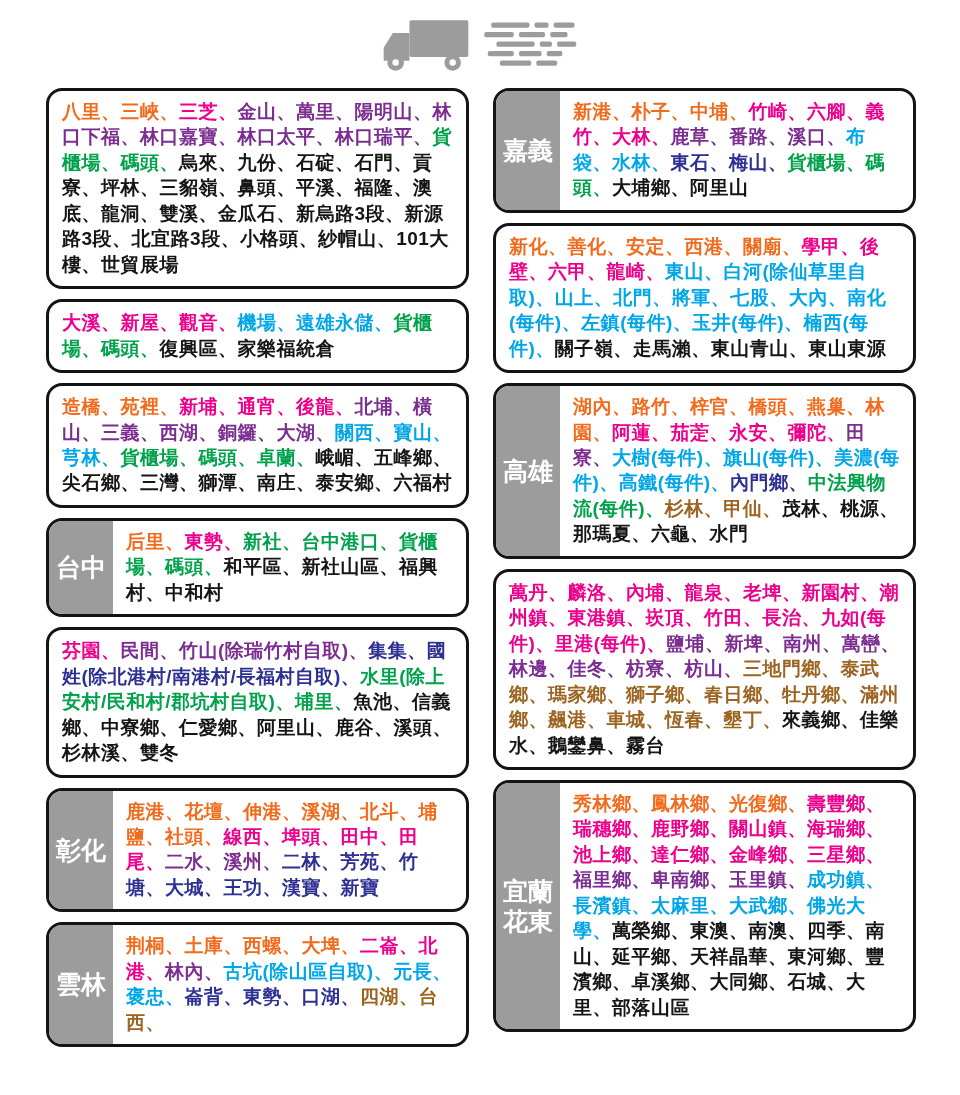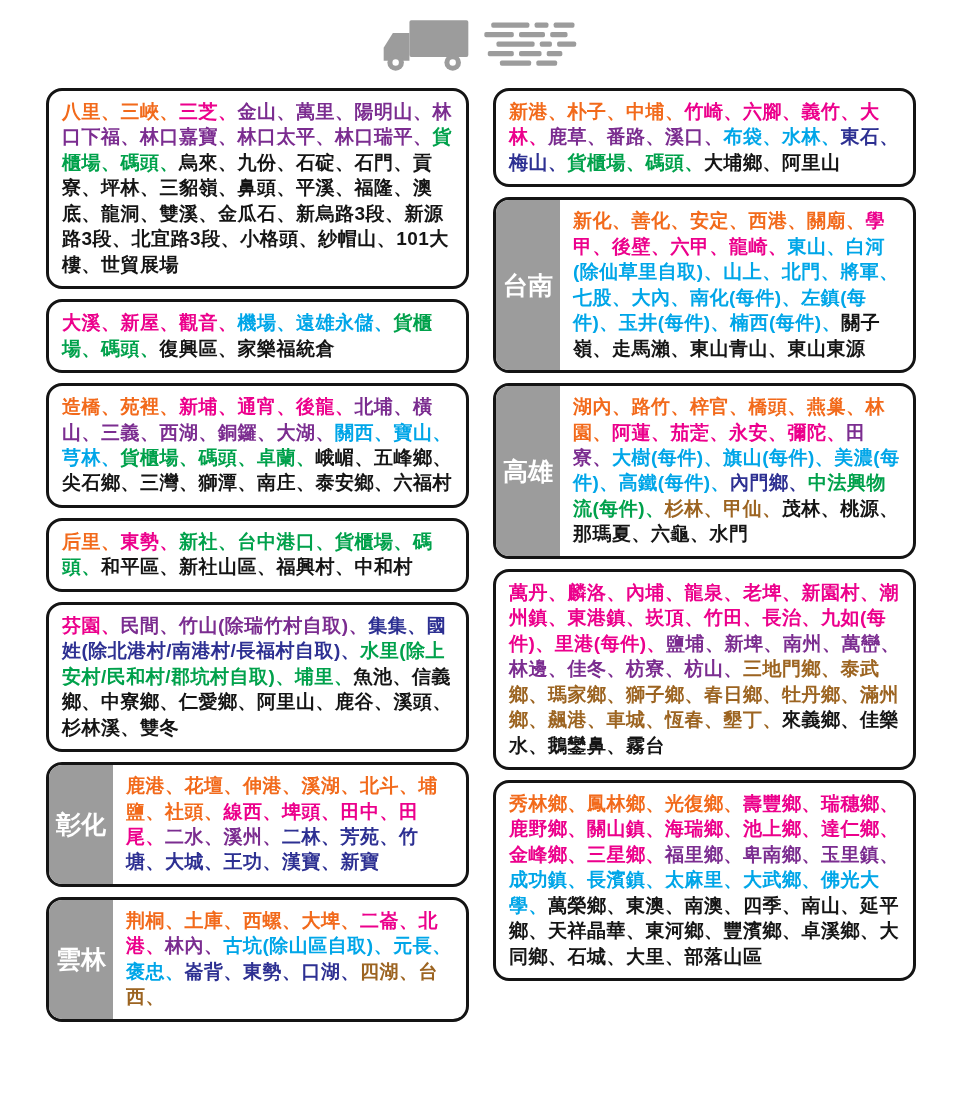--- a/index.html
+++ b/index.html
@@ -79,54 +79,61 @@
       <div class="box">
         <div class="content"><span class="item" style="color: rgb(242, 106, 27);">八里、</span><span class="item" style="color: rgb(242, 106, 27);">三峽、</span><span class="item" style="color: rgb(236, 0, 140);">三芝、</span><span class="item" style="color: rgb(123, 45, 144);">金山、</span><span class="item" style="color: rgb(123, 45, 144);">萬里、</span><span class="item" style="color: rgb(123, 45, 144);">陽明山、</span><span class="item" style="color: rgb(123, 45, 144);">林口下福、</span><span class="item" style="color: rgb(123, 45, 144);">林口嘉寶、</span><span class="item" style="color: rgb(123, 45, 144);">林口太平、</span><span class="item" style="color: rgb(123, 45, 144);">林口瑞平、</span><span class="item" style="color: rgb(0, 161, 75);">貨櫃場、</span><span class="item" style="color: rgb(0, 161, 75);">碼頭、</span><span class="item" style="color: rgb(21, 21, 21);">烏來、</span><span class="item" style="color: rgb(21, 21, 21);">九份、</span><span class="item" style="color: rgb(21, 21, 21);">石碇、</span><span class="item" style="color: rgb(21, 21, 21);">石門、</span><span class="item" style="color: rgb(21, 21, 21);">貢寮、</span><span class="item" style="color: rgb(21, 21, 21);">坪林、</span><span class="item" style="color: rgb(21, 21, 21);">三貂嶺、</span><span class="item" style="color: rgb(21, 21, 21);">鼻頭、</span><span class="item" style="color: rgb(21, 21, 21);">平溪、</span><span class="item" style="color: rgb(21, 21, 21);">福隆、</span><span class="item" style="color: rgb(21, 21, 21);">澳底、</span><span class="item" style="color: rgb(21, 21, 21);">龍洞、</span><span class="item" style="color: rgb(21, 21, 21);">雙溪、</span><span class="item" style="color: rgb(21, 21, 21);">金瓜石、</span><span class="item" style="color: rgb(21, 21, 21);">新烏路3段、</span><span class="item" style="color: rgb(21, 21, 21);">新源路3段、</span><span class="item" style="color: rgb(21, 21, 21);">北宜路3段、</span><span class="item" style="color: rgb(21, 21, 21);">小格頭、</span><span class="item" style="color: rgb(21, 21, 21);">紗帽山、</span><span class="item" style="color: rgb(21, 21, 21);">101大樓、</span><span class="item" style="color: rgb(21, 21, 21);">世貿展場</span></div>
       </div>
       <div class="box">
         <div class="content"><span class="item" style="color: rgb(236, 0, 140);">大溪、</span><span class="item" style="color: rgb(236, 0, 140);">新屋、</span><span class="item" style="color: rgb(236, 0, 140);">觀音、</span><span class="item" style="color: rgb(0, 166, 232);">機場、</span><span class="item" style="color: rgb(0, 166, 232);">遠雄永儲、</span><span class="item" style="color: rgb(0, 161, 75);">貨櫃場、</span><span class="item" style="color: rgb(0, 161, 75);">碼頭、</span><span class="item" style="color: rgb(21, 21, 21);">復興區、</span><span class="item" style="color: rgb(21, 21, 21);">家樂福統倉</span></div>
       </div>
       <div class="box">
         <div class="content"><span class="item" style="color: rgb(242, 106, 27);">造橋、</span><span class="item" style="color: rgb(242, 106, 27);">苑裡、</span><span class="item" style="color: rgb(236, 0, 140);">新埔、</span><span class="item" style="color: rgb(236, 0, 140);">通宵、</span><span class="item" style="color: rgb(236, 0, 140);">後龍、</span><span class="item" style="color: rgb(123, 45, 144);">北埔、</span><span class="item" style="color: rgb(123, 45, 144);">橫山、</span><span class="item" style="color: rgb(123, 45, 144);">三義、</span><span class="item" style="color: rgb(123, 45, 144);">西湖、</span><span class="item" style="color: rgb(123, 45, 144);">銅鑼、</span><span class="item" style="color: rgb(123, 45, 144);">大湖、</span><span class="item" style="color: rgb(0, 166, 232);">關西、</span><span class="item" style="color: rgb(0, 166, 232);">寶山、</span><span class="item" style="color: rgb(0, 166, 232);">芎林、</span><span class="item" style="color: rgb(0, 161, 75);">貨櫃場、</span><span class="item" style="color: rgb(0, 161, 75);">碼頭、</span><span class="item" style="color: rgb(0, 161, 75);">卓蘭、</span><span class="item" style="color: rgb(21, 21, 21);">峨嵋、</span><span class="item" style="color: rgb(21, 21, 21);">五峰鄉、</span><span class="item" style="color: rgb(21, 21, 21);">尖石鄉、</span><span class="item" style="color: rgb(21, 21, 21);">三灣、</span><span class="item" style="color: rgb(21, 21, 21);">獅潭、</span><span class="item" style="color: rgb(21, 21, 21);">南庄、</span><span class="item" style="color: rgb(21, 21, 21);">泰安鄉、</span><span class="item" style="color: rgb(21, 21, 21);">六福村</span></div>
       </div>
       <div class="box">
+        <div class="label">
+          <div>台中</div>
+        </div>
         <div class="content"><span class="item" style="color: rgb(242, 106, 27);">后里、</span><span class="item" style="color: rgb(236, 0, 140);">東勢、</span><span class="item" style="color: rgb(0, 161, 75);">新社、</span><span class="item" style="color: rgb(0, 161, 75);">台中港口、</span><span class="item" style="color: rgb(0, 161, 75);">貨櫃場、</span><span class="item" style="color: rgb(0, 161, 75);">碼頭、</span><span class="item" style="color: rgb(21, 21, 21);">和平區、</span><span class="item" style="color: rgb(21, 21, 21);">新社山區、</span><span class="item" style="color: rgb(21, 21, 21);">福興村、</span><span class="item" style="color: rgb(21, 21, 21);">中和村</span></div>
       </div>
       <div class="box">
         <div class="content"><span class="item" style="color: rgb(236, 0, 140);">芬園、</span><span class="item" style="color: rgb(123, 45, 144);">民間、</span><span class="item" style="color: rgb(123, 45, 144);">竹山(除瑞竹村自取)、</span><span class="item" style="color: rgb(45, 48, 146);">集集、</span><span class="item" style="color: rgb(45, 48, 146);">國姓(除北港村/南港村/長福村自取)、</span><span class="item" style="color: rgb(0, 161, 75);">水里(除上安村/民和村/郡坑村自取)、</span><span class="item" style="color: rgb(0, 161, 75);">埔里、</span><span class="item" style="color: rgb(21, 21, 21);">魚池、</span><span class="item" style="color: rgb(21, 21, 21);">信義鄉、</span><span class="item" style="color: rgb(21, 21, 21);">中寮鄉、</span><span class="item" style="color: rgb(21, 21, 21);">仁愛鄉、</span><span class="item" style="color: rgb(21, 21, 21);">阿里山、</span><span class="item" style="color: rgb(21, 21, 21);">鹿谷、</span><span class="item" style="color: rgb(21, 21, 21);">溪頭、</span><span class="item" style="color: rgb(21, 21, 21);">杉林溪、</span><span class="item" style="color: rgb(21, 21, 21);">雙冬</span></div>
       </div>
       <div class="box">
         <div class="label">
           <div>彰化</div>
         </div>
         <div class="content"><span class="item" style="color: rgb(242, 106, 27);">鹿港、</span><span class="item" style="color: rgb(242, 106, 27);">花壇、</span><span class="item" style="color: rgb(242, 106, 27);">伸港、</span><span class="item" style="color: rgb(242, 106, 27);">溪湖、</span><span class="item" style="color: rgb(242, 106, 27);">北斗、</span><span class="item" style="color: rgb(242, 106, 27);">埔鹽、</span><span class="item" style="color: rgb(242, 106, 27);">社頭、</span><span class="item" style="color: rgb(236, 0, 140);">線西、</span><span class="item" style="color: rgb(236, 0, 140);">埤頭、</span><span class="item" style="color: rgb(236, 0, 140);">田中、</span><span class="item" style="color: rgb(236, 0, 140);">田尾、</span><span class="item" style="color: rgb(123, 45, 144);">二水、</span><span class="item" style="color: rgb(123, 45, 144);">溪州、</span><span class="item" style="color: rgb(45, 48, 146);">二林、</span><span class="item" style="color: rgb(45, 48, 146);">芳苑、</span><span class="item" style="color: rgb(45, 48, 146);">竹塘、</span><span class="item" style="color: rgb(45, 48, 146);">大城、</span><span class="item" style="color: rgb(45, 48, 146);">王功、</span><span class="item" style="color: rgb(45, 48, 146);">漢寶、</span><span class="item" style="color: rgb(45, 48, 146);">新寶</span></div>
       </div>
       <div class="box">
         <div class="label">
           <div>雲林</div>
         </div>
         <div class="content"><span class="item" style="color: rgb(242, 106, 27);">荆桐、</span><span class="item" style="color: rgb(242, 106, 27);">土庫、</span><span class="item" style="color: rgb(242, 106, 27);">西螺、</span><span class="item" style="color: rgb(242, 106, 27);">大埤、</span><span class="item" style="color: rgb(236, 0, 140);">二崙、</span><span class="item" style="color: rgb(236, 0, 140);">北港、</span><span class="item" style="color: rgb(123, 45, 144);">林內、</span><span class="item" style="color: rgb(0, 166, 232);">古坑(除山區自取)、</span><span class="item" style="color: rgb(0, 166, 232);">元長、</span><span class="item" style="color: rgb(0, 166, 232);">褒忠、</span><span class="item" style="color: rgb(45, 48, 146);">崙背、</span><span class="item" style="color: rgb(45, 48, 146);">東勢、</span><span class="item" style="color: rgb(45, 48, 146);">口湖、</span><span class="item" style="color: rgb(156, 100, 33);">四湖、</span><span class="item" style="color: rgb(156, 100, 33);">台西、</span></div>
       </div>
     </div>
   <div class="col">
       <div class="box">
+        <div class="label">
+          <div>嘉義</div>
+        </div>
         <div class="content"><span class="item" style="color: rgb(242, 106, 27);">新港、</span><span class="item" style="color: rgb(242, 106, 27);">朴子、</span><span class="item" style="color: rgb(242, 106, 27);">中埔、</span><span class="item" style="color: rgb(236, 0, 140);">竹崎、</span><span class="item" style="color: rgb(236, 0, 140);">六腳、</span><span class="item" style="color: rgb(236, 0, 140);">義竹、</span><span class="item" style="color: rgb(236, 0, 140);">大林、</span><span class="item" style="color: rgb(123, 45, 144);">鹿草、</span><span class="item" style="color: rgb(123, 45, 144);">番路、</span><span class="item" style="color: rgb(123, 45, 144);">溪口、</span><span class="item" style="color: rgb(0, 166, 232);">布袋、</span><span class="item" style="color: rgb(0, 166, 232);">水林、</span><span class="item" style="color: rgb(45, 48, 146);">東石、</span><span class="item" style="color: rgb(45, 48, 146);">梅山、</span><span class="item" style="color: rgb(0, 161, 75);">貨櫃場、</span><span class="item" style="color: rgb(0, 161, 75);">碼頭、</span><span class="item" style="color: rgb(21, 21, 21);">大埔鄉、</span><span class="item" style="color: rgb(21, 21, 21);">阿里山</span></div>
       </div>
       <div class="box">
-        <div class="label">
-          <div>台南</div>
-        </div>
         <div class="content"><span class="item" style="color: rgb(242, 106, 27);">新化、</span><span class="item" style="color: rgb(242, 106, 27);">善化、</span><span class="item" style="color: rgb(242, 106, 27);">安定、</span><span class="item" style="color: rgb(242, 106, 27);">西港、</span><span class="item" style="color: rgb(242, 106, 27);">關廟、</span><span class="item" style="color: rgb(236, 0, 140);">學甲、</span><span class="item" style="color: rgb(236, 0, 140);">後壁、</span><span class="item" style="color: rgb(236, 0, 140);">六甲、</span><span class="item" style="color: rgb(236, 0, 140);">龍崎、</span><span class="item" style="color: rgb(0, 166, 232);">東山、</span><span class="item" style="color: rgb(0, 166, 232);">白河(除仙草里自取)、</span><span class="item" style="color: rgb(0, 166, 232);">山上、</span><span class="item" style="color: rgb(0, 166, 232);">北門、</span><span class="item" style="color: rgb(0, 166, 232);">將軍、</span><span class="item" style="color: rgb(0, 166, 232);">七股、</span><span class="item" style="color: rgb(0, 166, 232);">大內、</span><span class="item" style="color: rgb(0, 166, 232);">南化(每件)、</span><span class="item" style="color: rgb(0, 166, 232);">左鎮(每件)、</span><span class="item" style="color: rgb(0, 166, 232);">玉井(每件)、</span><span class="item" style="color: rgb(0, 166, 232);">楠西(每件)、</span><span class="item" style="color: rgb(21, 21, 21);">關子嶺、</span><span class="item" style="color: rgb(21, 21, 21);">走馬瀨、</span><span class="item" style="color: rgb(21, 21, 21);">東山青山、</span><span class="item" style="color: rgb(21, 21, 21);">東山東源</span></div>
       </div>
       <div class="box">
         <div class="label">
           <div>高雄</div>
         </div>
         <div class="content"><span class="item" style="color: rgb(242, 106, 27);">湖內、</span><span class="item" style="color: rgb(242, 106, 27);">路竹、</span><span class="item" style="color: rgb(242, 106, 27);">梓官、</span><span class="item" style="color: rgb(242, 106, 27);">橋頭、</span><span class="item" style="color: rgb(242, 106, 27);">燕巢、</span><span class="item" style="color: rgb(242, 106, 27);">林園、</span><span class="item" style="color: rgb(236, 0, 140);">阿蓮、</span><span class="item" style="color: rgb(236, 0, 140);">茄萣、</span><span class="item" style="color: rgb(236, 0, 140);">永安、</span><span class="item" style="color: rgb(236, 0, 140);">彌陀、</span><span class="item" style="color: rgb(123, 45, 144);">田寮、</span><span class="item" style="color: rgb(0, 166, 232);">大樹(每件)、</span><span class="item" style="color: rgb(0, 166, 232);">旗山(每件)、</span><span class="item" style="color: rgb(0, 166, 232);">美濃(每件)、</span><span class="item" style="color: rgb(0, 166, 232);">高鐵(每件)、</span><span class="item" style="color: rgb(45, 48, 146);">內門鄉、</span><span class="item" style="color: rgb(0, 161, 75);">中法興物流(每件)、</span><span class="item" style="color: rgb(156, 100, 33);">杉林、</span><span class="item" style="color: rgb(156, 100, 33);">甲仙、</span><span class="item" style="color: rgb(21, 21, 21);">茂林、</span><span class="item" style="color: rgb(21, 21, 21);">桃源、</span><span class="item" style="color: rgb(21, 21, 21);">那瑪夏、</span><span class="item" style="color: rgb(21, 21, 21);">六龜、</span><span class="item" style="color: rgb(21, 21, 21);">水門</span></div>
       </div>
       <div class="box">
         <div class="content"><span class="item" style="color: rgb(236, 0, 140);">萬丹、</span><span class="item" style="color: rgb(236, 0, 140);">麟洛、</span><span class="item" style="color: rgb(236, 0, 140);">內埔、</span><span class="item" style="color: rgb(236, 0, 140);">龍泉、</span><span class="item" style="color: rgb(236, 0, 140);">老埤、</span><span class="item" style="color: rgb(236, 0, 140);">新園村、</span><span class="item" style="color: rgb(236, 0, 140);">潮州鎮、</span><span class="item" style="color: rgb(236, 0, 140);">東港鎮、</span><span class="item" style="color: rgb(236, 0, 140);">崁頂、</span><span class="item" style="color: rgb(236, 0, 140);">竹田、</span><span class="item" style="color: rgb(236, 0, 140);">長治、</span><span class="item" style="color: rgb(236, 0, 140);">九如(每件)、</span><span class="item" style="color: rgb(236, 0, 140);">里港(每件)、</span><span class="item" style="color: rgb(123, 45, 144);">鹽埔、</span><span class="item" style="color: rgb(123, 45, 144);">新埤、</span><span class="item" style="color: rgb(123, 45, 144);">南州、</span><span class="item" style="color: rgb(123, 45, 144);">萬巒、</span><span class="item" style="color: rgb(123, 45, 144);">林邊、</span><span class="item" style="color: rgb(123, 45, 144);">佳冬、</span><span class="item" style="color: rgb(123, 45, 144);">枋寮、</span><span class="item" style="color: rgb(123, 45, 144);">枋山、</span><span class="item" style="color: rgb(156, 100, 33);">三地門鄉、</span><span class="item" style="color: rgb(156, 100, 33);">泰武鄉、</span><span class="item" style="color: rgb(156, 100, 33);">瑪家鄉、</span><span class="item" style="color: rgb(156, 100, 33);">獅子鄉、</span><span class="item" style="color: rgb(156, 100, 33);">春日鄉、</span><span class="item" style="color: rgb(156, 100, 33);">牡丹鄉、</span><span class="item" style="color: rgb(156, 100, 33);">滿州鄉、</span><span class="item" style="color: rgb(156, 100, 33);">飆港、</span><span class="item" style="color: rgb(156, 100, 33);">車城、</span><span class="item" style="color: rgb(156, 100, 33);">恆春、</span><span class="item" style="color: rgb(156, 100, 33);">墾丁、</span><span class="item" style="color: rgb(21, 21, 21);">來義鄉、</span><span class="item" style="color: rgb(21, 21, 21);">佳樂水、</span><span class="item" style="color: rgb(21, 21, 21);">鵝鑾鼻、</span><span class="item" style="color: rgb(21, 21, 21);">霧台</span></div>
       </div>
       <div class="box">
+        <div class="label">
+          <div>宜蘭</div>
+          <div>花東</div>
+        </div>
         <div class="content"><span class="item" style="color: rgb(242, 106, 27);">秀林鄉、</span><span class="item" style="color: rgb(242, 106, 27);">鳳林鄉、</span><span class="item" style="color: rgb(242, 106, 27);">光復鄉、</span><span class="item" style="color: rgb(236, 0, 140);">壽豐鄉、</span><span class="item" style="color: rgb(236, 0, 140);">瑞穗鄉、</span><span class="item" style="color: rgb(236, 0, 140);">鹿野鄉、</span><span class="item" style="color: rgb(236, 0, 140);">關山鎮、</span><span class="item" style="color: rgb(236, 0, 140);">海瑞鄉、</span><span class="item" style="color: rgb(236, 0, 140);">池上鄉、</span><span class="item" style="color: rgb(236, 0, 140);">達仁鄉、</span><span class="item" style="color: rgb(236, 0, 140);">金峰鄉、</span><span class="item" style="color: rgb(236, 0, 140);">三星鄉、</span><span class="item" style="color: rgb(123, 45, 144);">福里鄉、</span><span class="item" style="color: rgb(123, 45, 144);">卑南鄉、</span><span class="item" style="color: rgb(123, 45, 144);">玉里鎮、</span><span class="item" style="color: rgb(0, 166, 232);">成功鎮、</span><span class="item" style="color: rgb(0, 166, 232);">長濱鎮、</span><span class="item" style="color: rgb(0, 166, 232);">太麻里、</span><span class="item" style="color: rgb(0, 166, 232);">大武鄉、</span><span class="item" style="color: rgb(0, 166, 232);">佛光大學、</span><span class="item" style="color: rgb(21, 21, 21);">萬榮鄉、</span><span class="item" style="color: rgb(21, 21, 21);">東澳、</span><span class="item" style="color: rgb(21, 21, 21);">南澳、</span><span class="item" style="color: rgb(21, 21, 21);">四季、</span><span class="item" style="color: rgb(21, 21, 21);">南山、</span><span class="item" style="color: rgb(21, 21, 21);">延平鄉、</span><span class="item" style="color: rgb(21, 21, 21);">天祥晶華、</span><span class="item" style="color: rgb(21, 21, 21);">東河鄉、</span><span class="item" style="color: rgb(21, 21, 21);">豐濱鄉、</span><span class="item" style="color: rgb(21, 21, 21);">卓溪鄉、</span><span class="item" style="color: rgb(21, 21, 21);">大同鄉、</span><span class="item" style="color: rgb(21, 21, 21);">石城、</span><span class="item" style="color: rgb(21, 21, 21);">大里、</span><span class="item" style="color: rgb(21, 21, 21);">部落山區</span></div>
       </div>
     </div>
 </div>
 
 </body></html>

